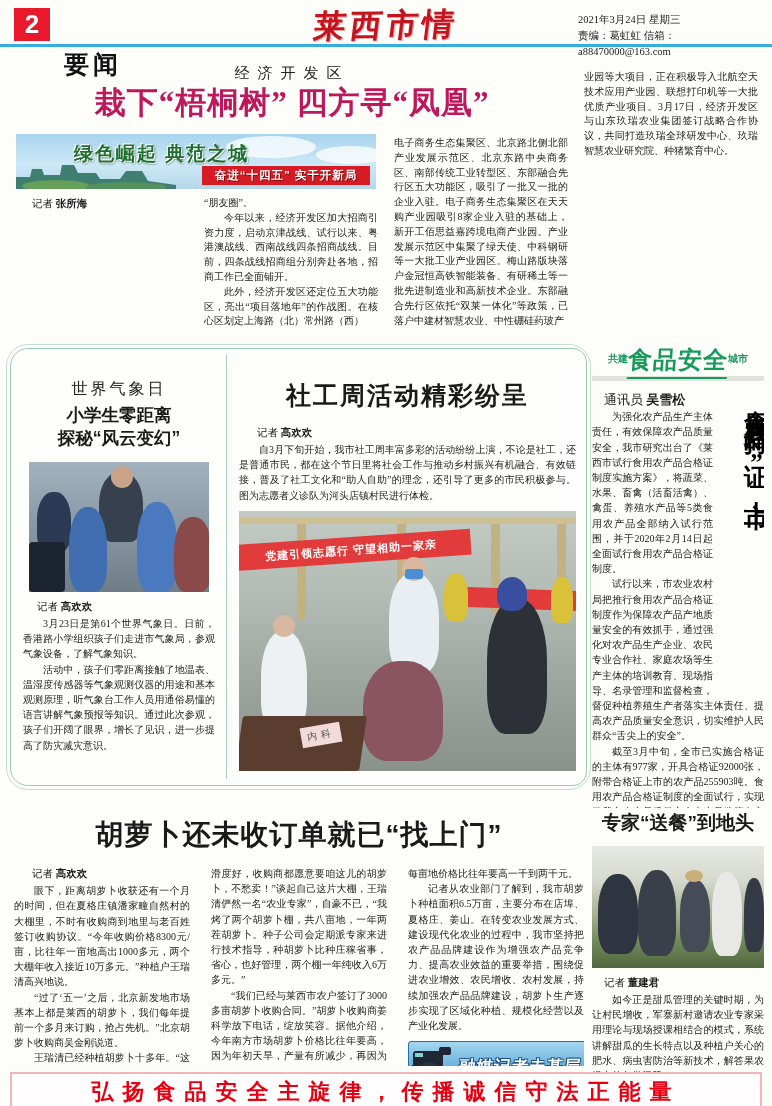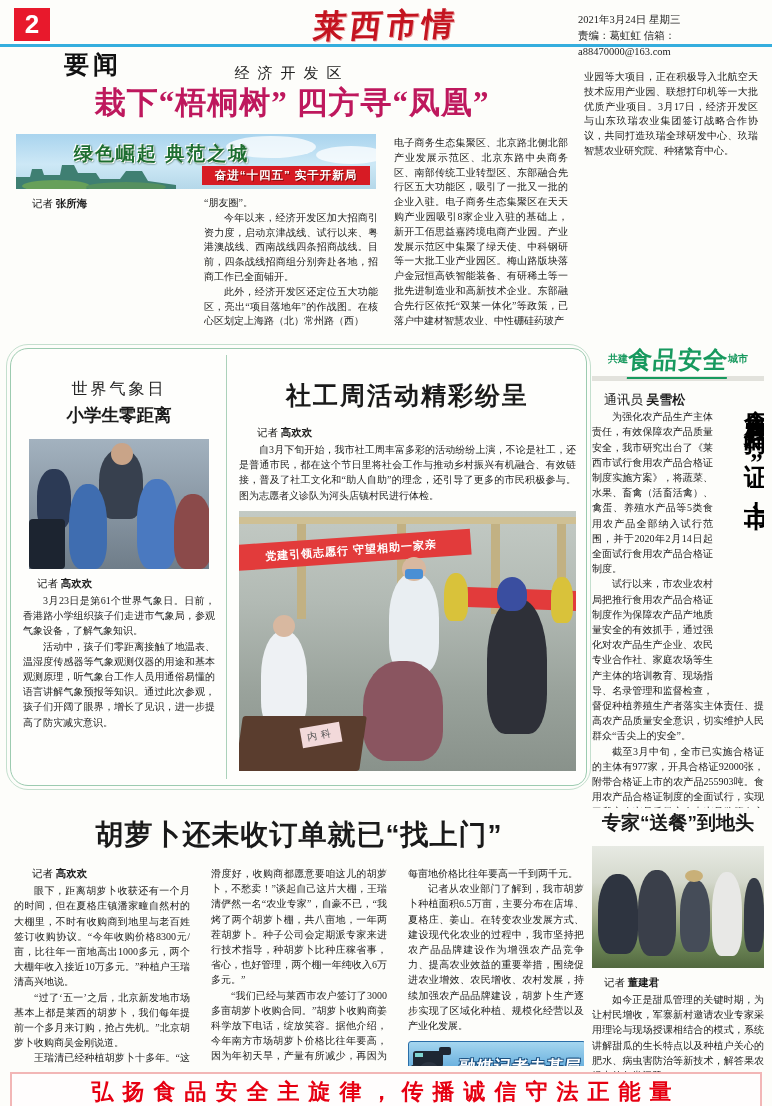--- a/index.html
+++ b/index.html
@@ -185,20 +185,21 @@
     </div>
   </div>
 
   <div class="green-box">
     <div class="mid-divider"></div>
 
     <div class="weather">
       <div class="weather-kicker">世界气象日</div>
       <div class="weather-title">
         <div>小学生零距离</div>
+        <div>探秘“风云变幻”</div>
       </div>
       <div class="weather-photo">
         <div class="ph-shape" style="left:70px;top:10px;width:44px;height:70px;background:#37404e;"></div>
         <div class="ph-shape" style="left:82px;top:4px;width:22px;height:22px;background:#c9a488;border-radius:50%;"></div>
         <div class="ph-shape" style="left:8px;top:30px;width:34px;height:60px;background:#2c3a55;"></div>
         <div class="ph-shape" style="left:40px;top:45px;width:38px;height:85px;background:#3f6db0;"></div>
         <div class="ph-shape" style="left:108px;top:40px;width:40px;height:90px;background:#4a79c0;"></div>
         <div class="ph-shape" style="left:145px;top:55px;width:38px;height:75px;background:#8b4a4a;"></div>
         <div class="ph-shape" style="left:0px;top:80px;width:36px;height:50px;background:#1c2430;border-radius:4px;"></div>
       </div>

